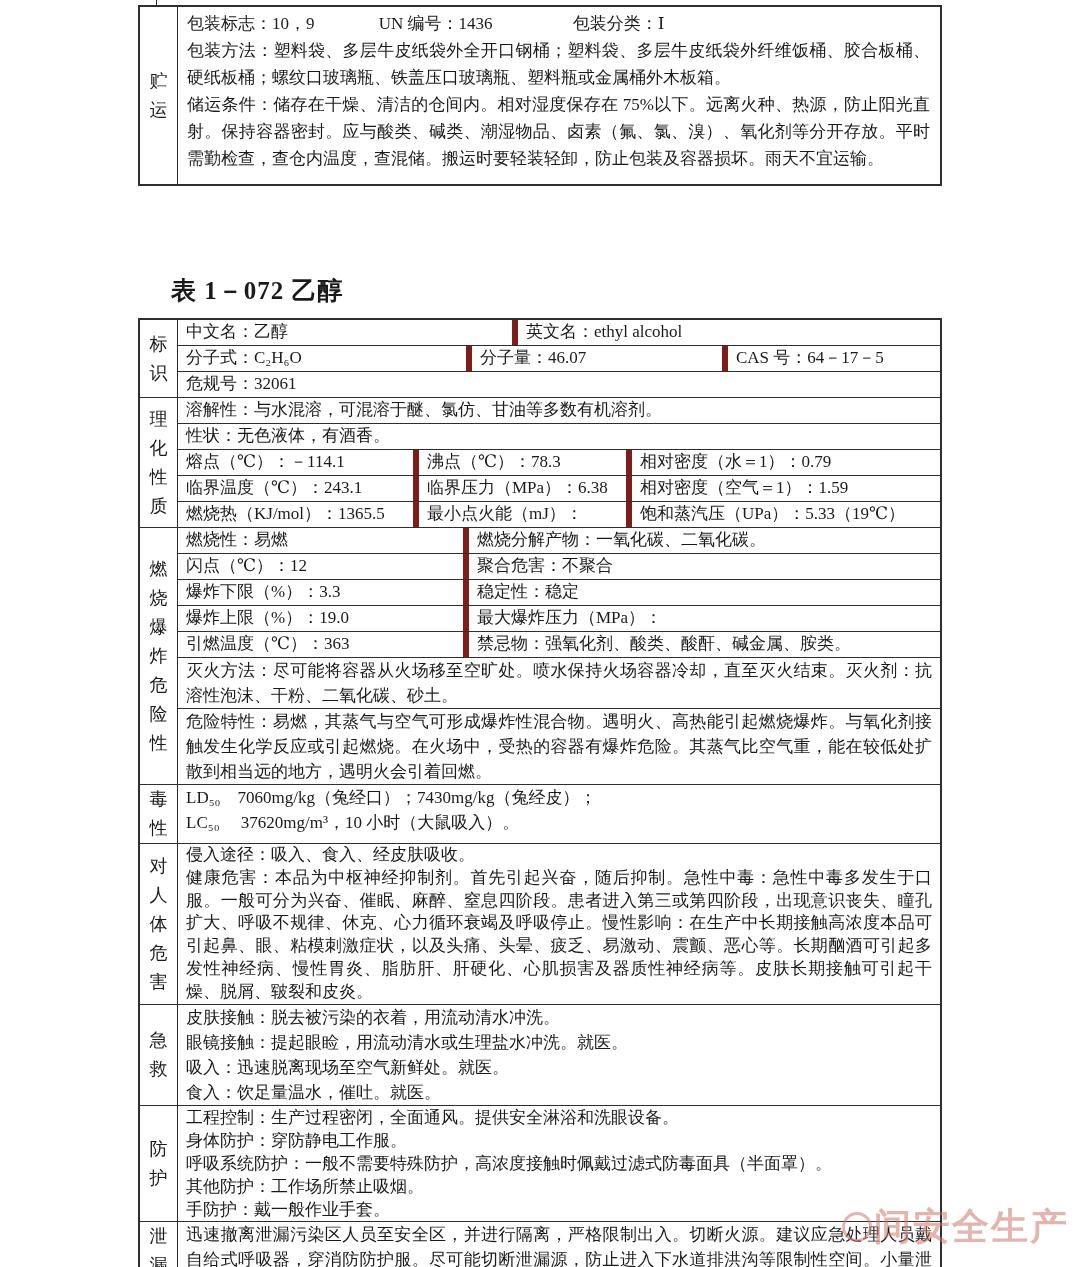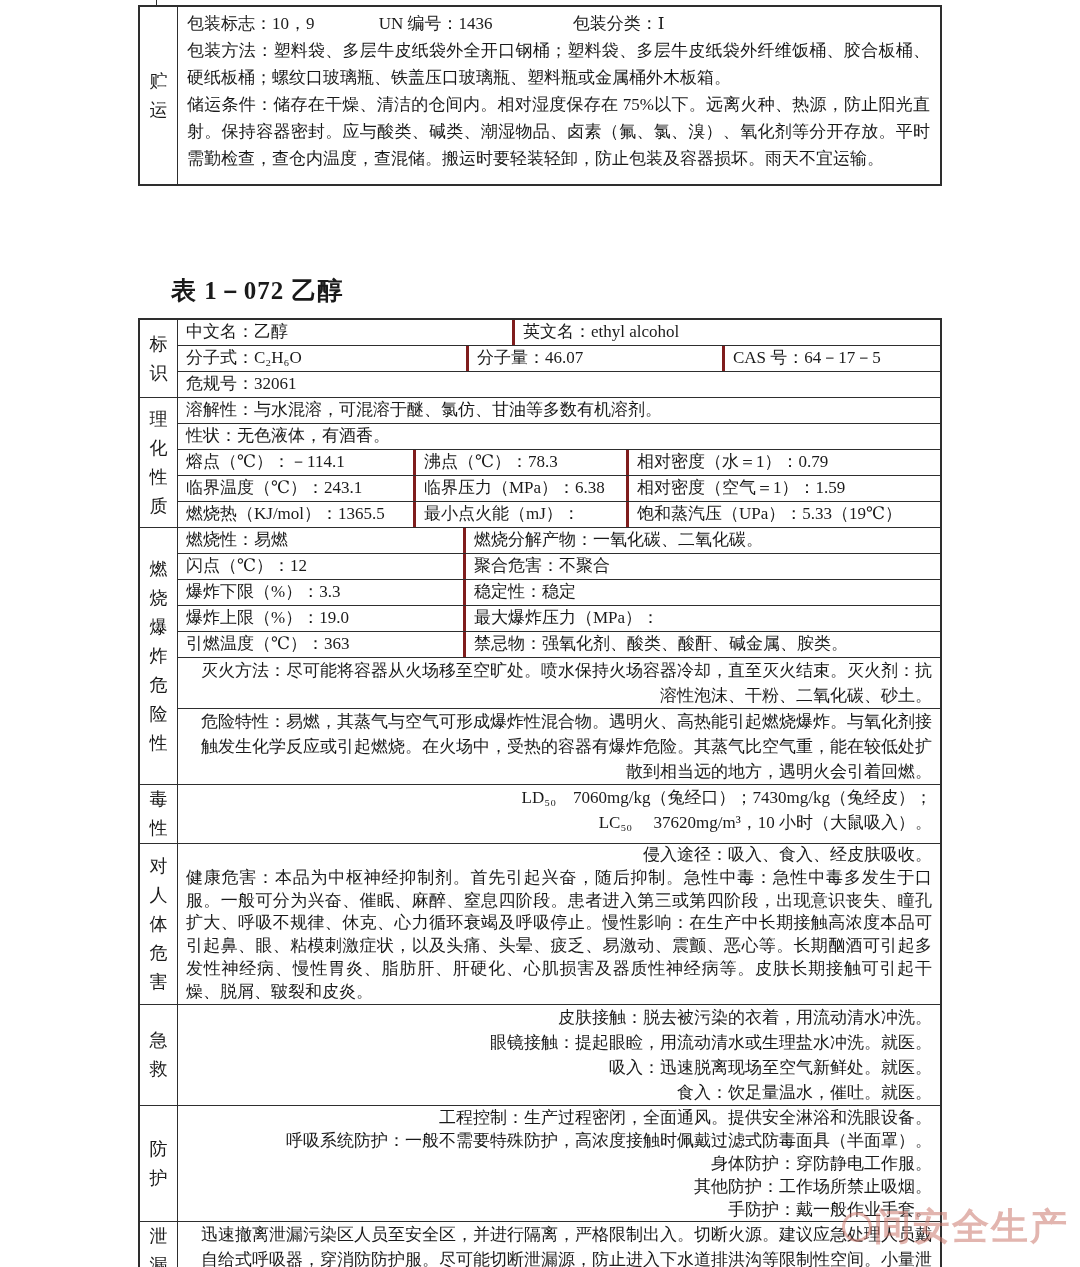--- a/index.html
+++ b/index.html
@@ -17,21 +17,21 @@
   .sec:first-child { border-top:none; }
   .sec-label {
     width:38px; flex:0 0 38px; border-right:1.5px solid #2e2e2e;
     display:flex; align-items:center; justify-content:center;
     font-size:18px;
   }
   .sec-label span { display:block; width:1em; word-break:break-all; text-align:center; line-height:29px; }
   .sec-body { flex:1 1 auto; min-width:0; display:flex; flex-direction:column; }
   .r { display:flex; border-top:1px solid #2e2e2e; }
   .r:first-child { border-top:none; }
-  .c { border-left:3px solid #7f1d1d; padding:0 6px 0 8px; font-size:17px; white-space:nowrap; overflow:hidden; }
+  .c { border-left:6px solid #7f1d1d; padding:0 6px 0 8px; font-size:17px; white-space:nowrap; overflow:hidden; }
   .c:first-child { border-left:none; }
   .h25 { height:25px; line-height:24px; }
   .para { font-size:17px; text-align:justify; }
   .grow { flex:1 1 auto; min-width:0; }
 
   
   .top-tbl { top:5px; height:181px; }
   .top-tbl .sec { height:100%; border-top:none; }
   .top-tbl .sec-body { padding:3px 10px 0 9px; display:block; }
   .top-tbl .para { line-height:27px; }
@@ -48,21 +48,21 @@
   
   .id-c1 { width:334px; flex:0 0 334px; }
   .id-c2 { width:288px; flex:0 0 288px; }
   .id-c3 { width:256px; flex:0 0 256px; }
   
   .ph-c1 { width:235px; flex:0 0 235px; }
   .ph-c2 { width:213px; flex:0 0 213px; }
   
   .fx-c1 { width:285px; flex:0 0 285px; }
   
-  .pcell { padding:0 8px; white-space:normal;text-align:right; }
+  .pcell { padding:0 8px; white-space:normal; }
   .lh25 { line-height:25px; }
   .lh23 { line-height:23px; }
   .hz   { height:75px; }
   .ext  { height:50px; }
   .tox  { height:50px; }
   .hum  { height:160px; line-height:22.8px; }
   .aid  { height:100px; }
   .pro  { height:115px; }
   .leak { height:80px; }
 
@@ -233,22 +233,22 @@
     </div>
 
     <div class="sec">
       <div class="sec-label">
         <span>防护</span>
       </div>
       <div class="sec-body">
         <div class="r">
           <div class="c pcell lh23 pro grow" style="white-space:normal;">
             <div>工程控制：生产过程密闭，全面通风。提供安全淋浴和洗眼设备。</div>
+            <div>身体防护：穿防静电工作服。</div>
             <div>呼吸系统防护：一般不需要特殊防护，高浓度接触时佩戴过滤式防毒面具（半面罩）。</div>
-            <div>身体防护：穿防静电工作服。</div>
             <div>其他防护：工作场所禁止吸烟。</div>
             <div>手防护：戴一般作业手套。</div>
           </div>
         </div>
       </div>
     </div>
 
     <div class="sec">
       <div class="sec-label">
         <span>泄漏处</span>

